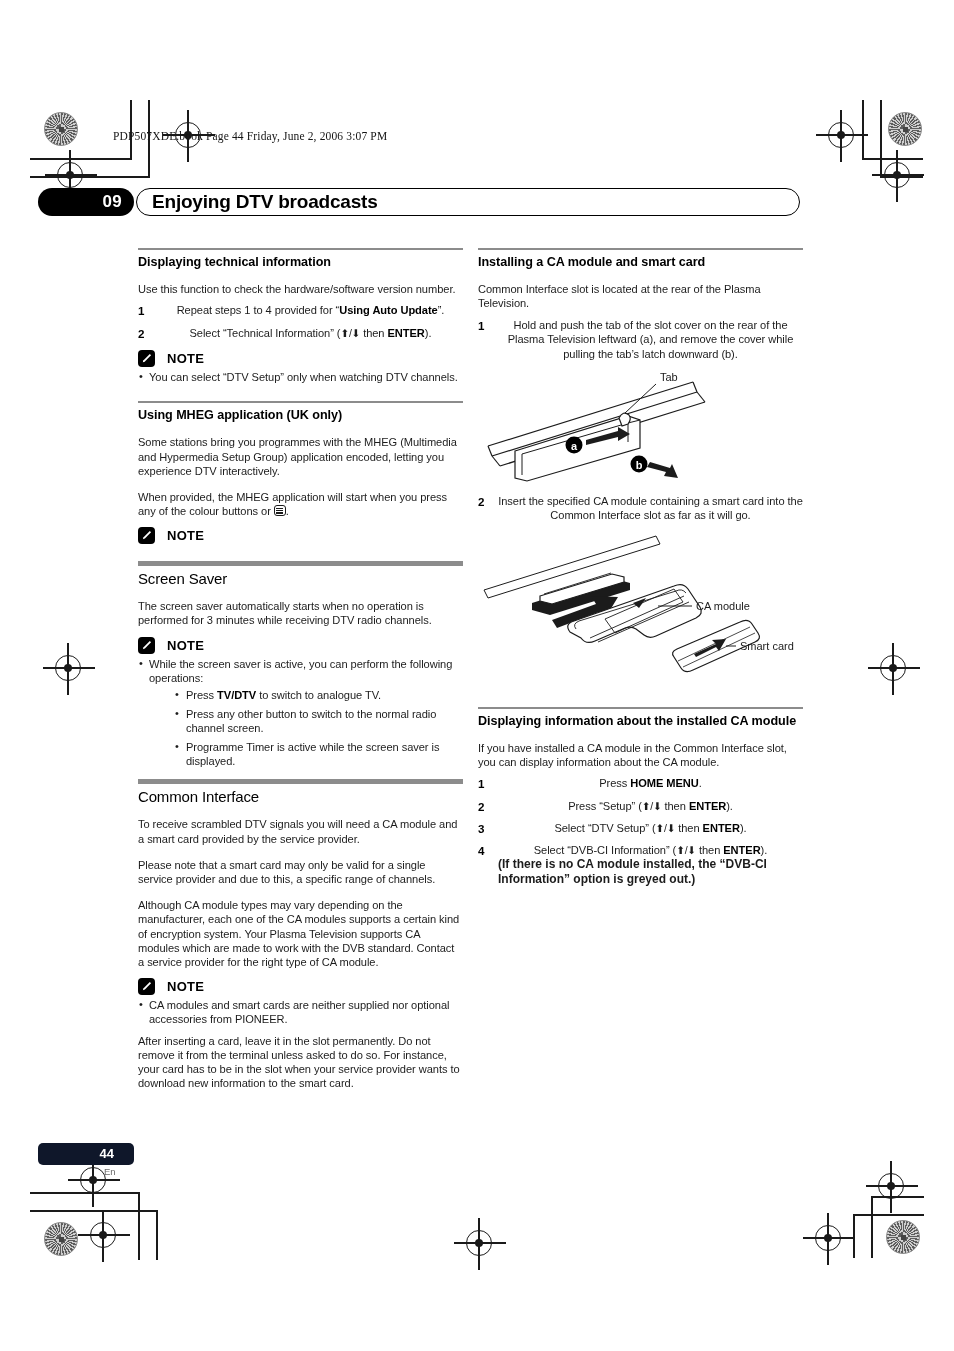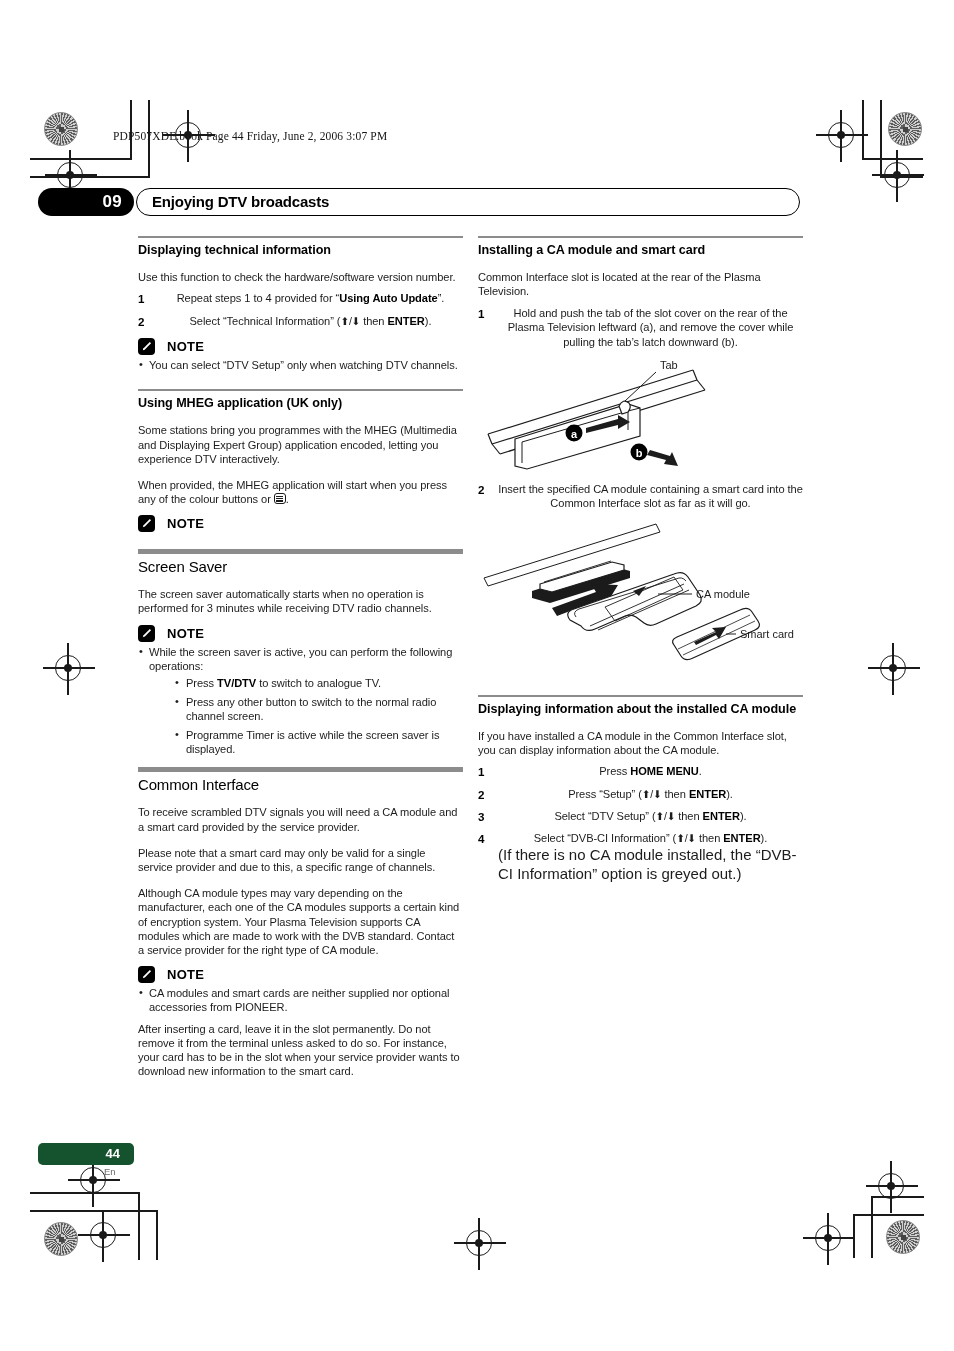--- a/index.html
+++ b/index.html
@@ -98,29 +98,29 @@
     border: 1.3px solid #000;
     border-radius: 14px;
     box-sizing: border-box;
   }
   .chapter-title {
     position: absolute;
     left: 152px;
     top: 188px;
     height: 24px;
     line-height: 27px;
-    font-size: 15px;
+    font-size: 19px;
     font-weight: bold;
     letter-spacing: -0.2px;
   }
 
   
   .col {
     position: absolute;
-    top: 236px;
+    top: 248px;
     width: 325px;
   }
   .col-left  { left: 138px; }
   .col-right { left: 478px; }
 
   
   .rule-thin {
     height: 2.2px;
     background: #8c8c8c;
     margin: 0 0 5px 0;
@@ -165,23 +165,24 @@
   .step .num {
     font-weight: bold;
     width: 20px;
     flex: 0 0 20px;
     font-size: 11.6px;
     color: #000;
   }
   .step .txt { flex: 1; letter-spacing: -0.06px; text-align: center; }
   .step-cont {
     margin: -3px 0 7px 20px;
-    font-size: 15px;
+    font-size: 12px;
     line-height: 1.3;
     color: #1c1c1c;
+    font-weight: bold;
   }
 
   b, strong { font-weight: bold; color: #000; }
 
   
   .note-head {
     display: flex;
     align-items: center;
     margin: 9px 0 3px 0;
   }
@@ -270,28 +271,28 @@
   .figure { position: relative; }
   .figure svg { display: block; }
 
   
   .page-pill {
     position: absolute;
     left: 38px;
     top: 1143px;
     width: 96px;
     height: 22px;
-    background: #14532d;
+    background: #0f172a;
     border-radius: 5px;
     color: #fff;
     font-size: 13px;
     font-weight: bold;
     text-align: right;
     line-height: 22px;
-    padding-right: 14px;
+    padding-right: 20px;
     box-sizing: border-box;
   }
   .page-lang {
     position: absolute;
     left: 104px;
     top: 1166px;
     font-size: 9.5px;
     color: #6a6a6a;
   }
 </style>
@@ -394,21 +395,21 @@
         </svg>
     </span>
     <span class="note-label">NOTE</span>
   </div>
   <ul class="bullets">
     <li>You can select “DTV Setup” only when watching DTV channels.</li>
   </ul>
 
   <div class="rule-thin" style="margin-top:17px;"></div>
   <h3 class="sub">Using MHEG application (UK only)</h3>
-  <p class="body">Some stations bring you programmes with the MHEG (Multimedia and Displaying Expert Group) application encoded, letting you experience DTV interactively.</p>
+  <p class="body">Some stations bring you programmes with the MHEG (Multimedia and Hypermedia Setup Group) application encoded, letting you experience DTV interactively.</p>
   <p class="body"><span>When provided, the MHEG application will start when you press any of the colour buttons or </span><span class="menu-glyph"><i></i><i></i><i></i></span><span>.</span></p>
 
   <div class="note-head">
     <span class="note-icon">
       <svg class="pencil" viewBox="0 0 12 12" aria-hidden="true">
           <path d="M9.6 1.0 L11.0 2.4 L4.2 9.2 L2.0 10.0 L2.8 7.8 Z" fill="#ffffff"></path>
         </svg>
     </span>
     <span class="note-label">NOTE</span>
   </div>

